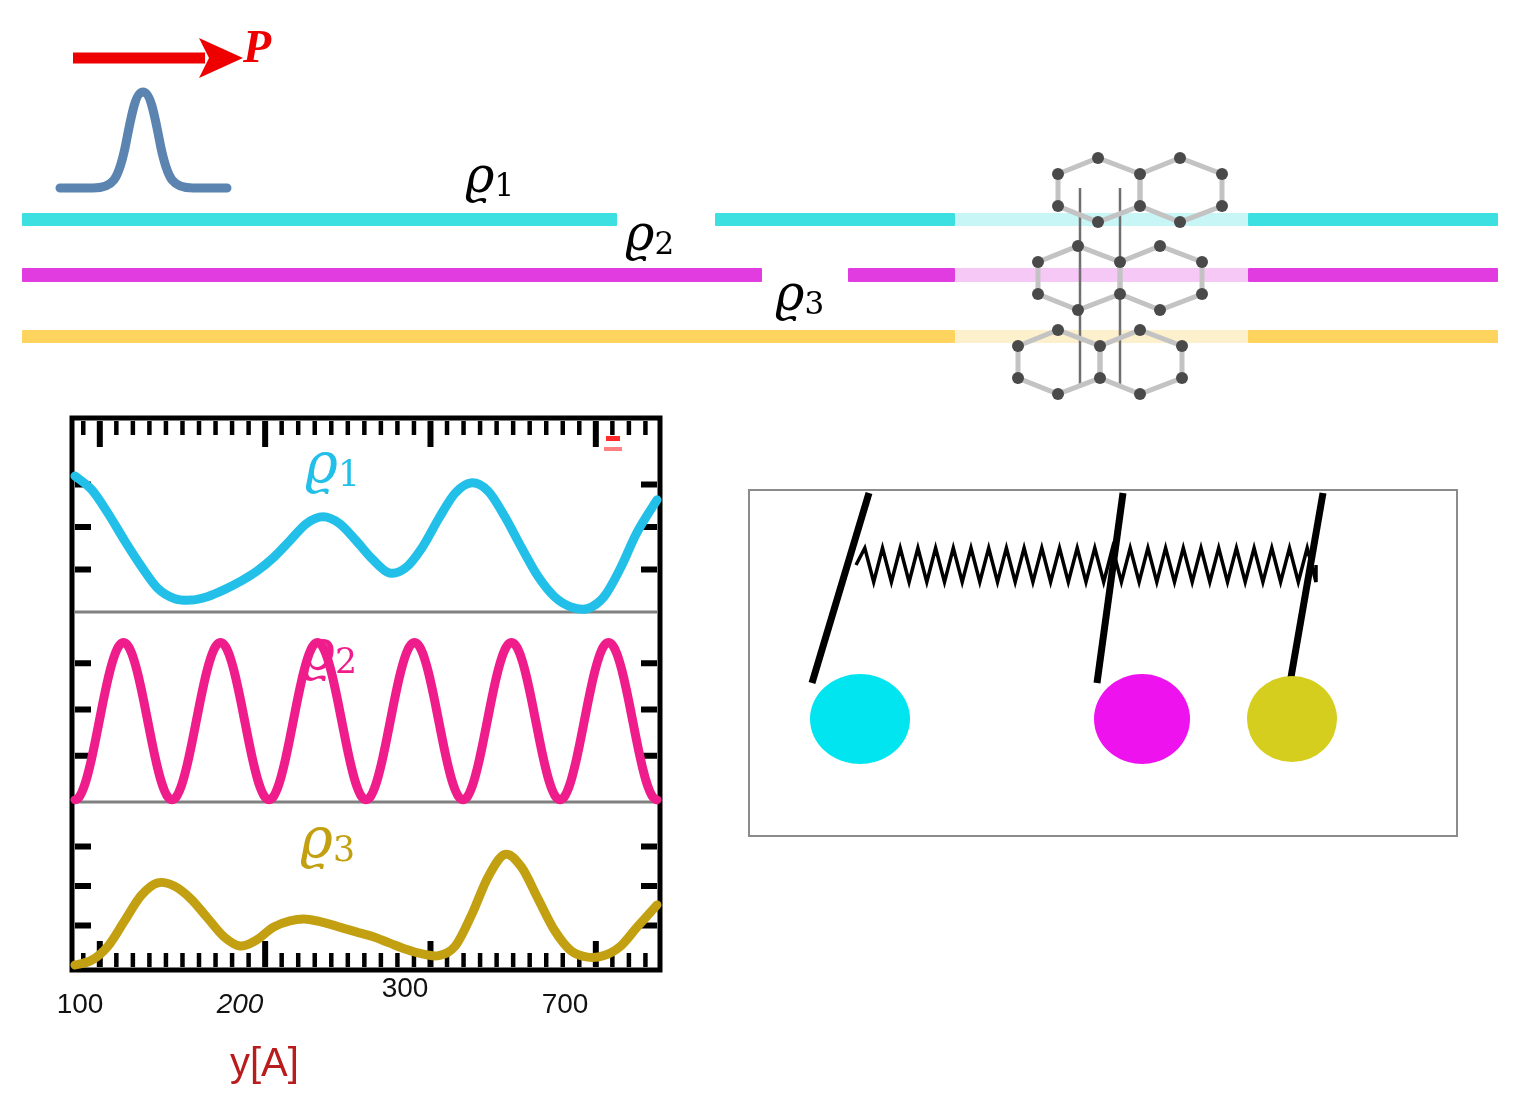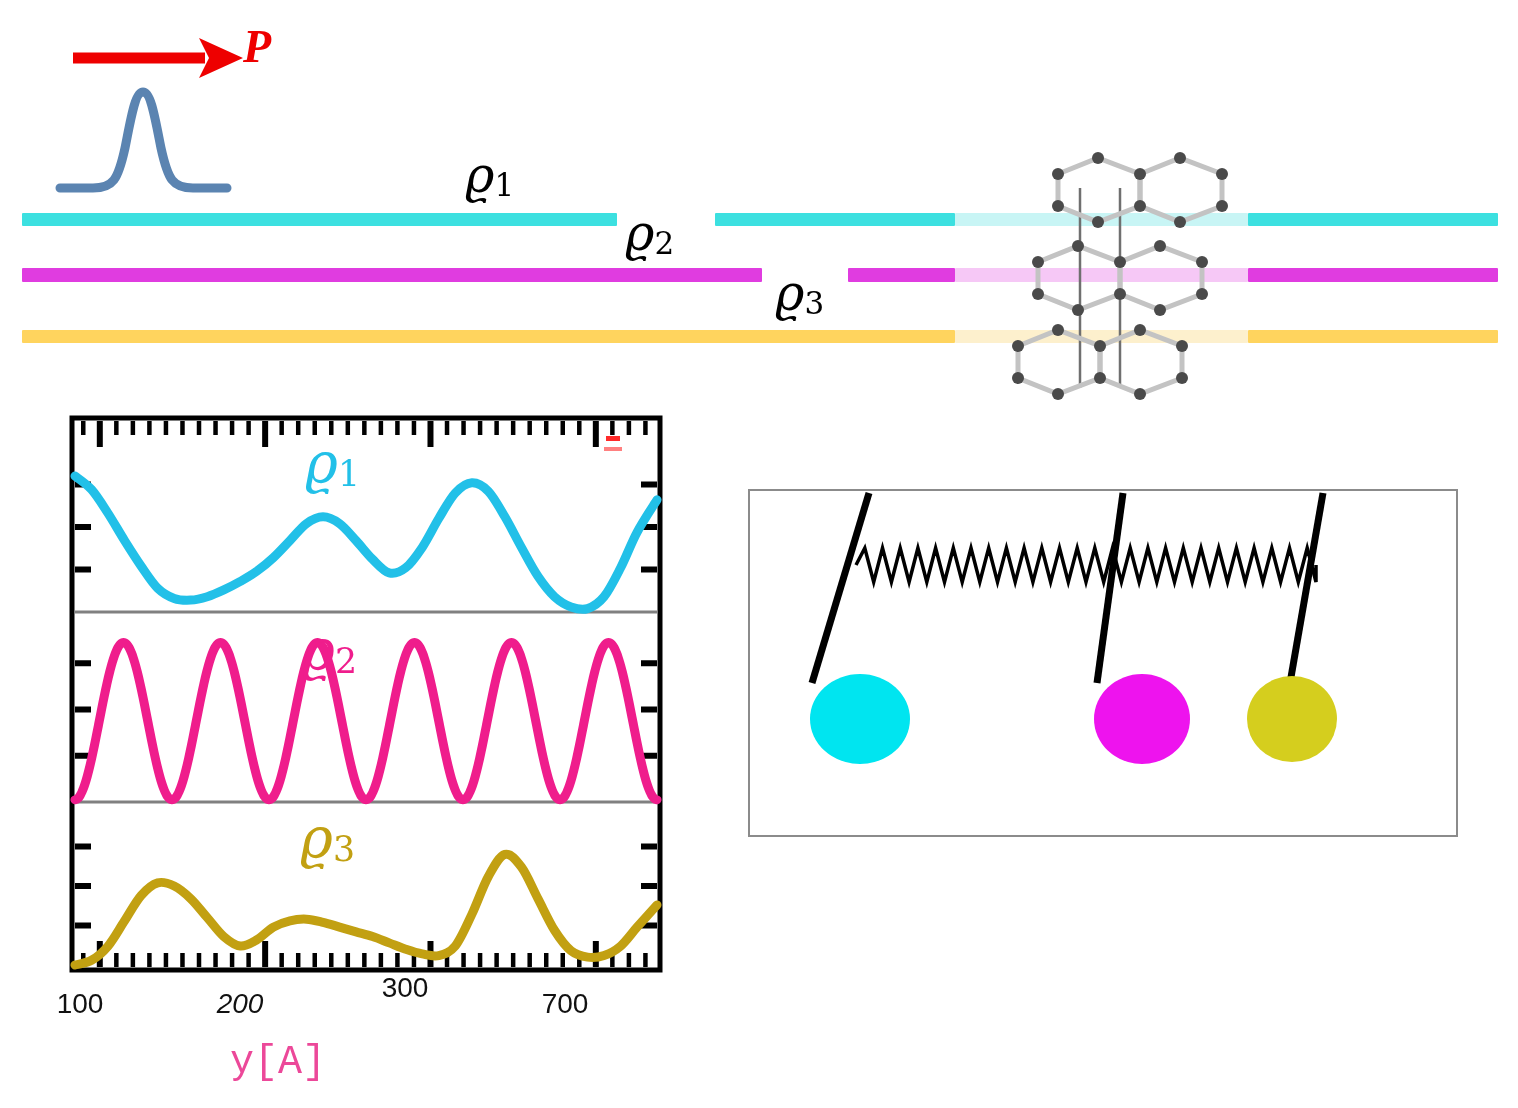--- a/index.html
+++ b/index.html
@@ -81,23 +81,23 @@
     position: absolute;
     font-family: "Liberation Sans", sans-serif;
     font-size: 28px;
     color: #111;
     text-align: center;
     width: 120px;
   }
   #xaxis-title {
     position: absolute;
     left: 230px; top: 1040px;
-    font-family: Liberation Mono, monospace;
+    font-family: Liberation Sans, sans-serif;
     font-size: 40px;
-    color: #ec4899;
+    color: #b91c1c;
   }
   .panel-rho-label {
     position: absolute;
     font-family: "DejaVu Serif", serif;
     font-size: 56px;
     line-height: 1;
     white-space: nowrap;
   }
   .panel-rho-label sub {
     font-size: 0.62em;

